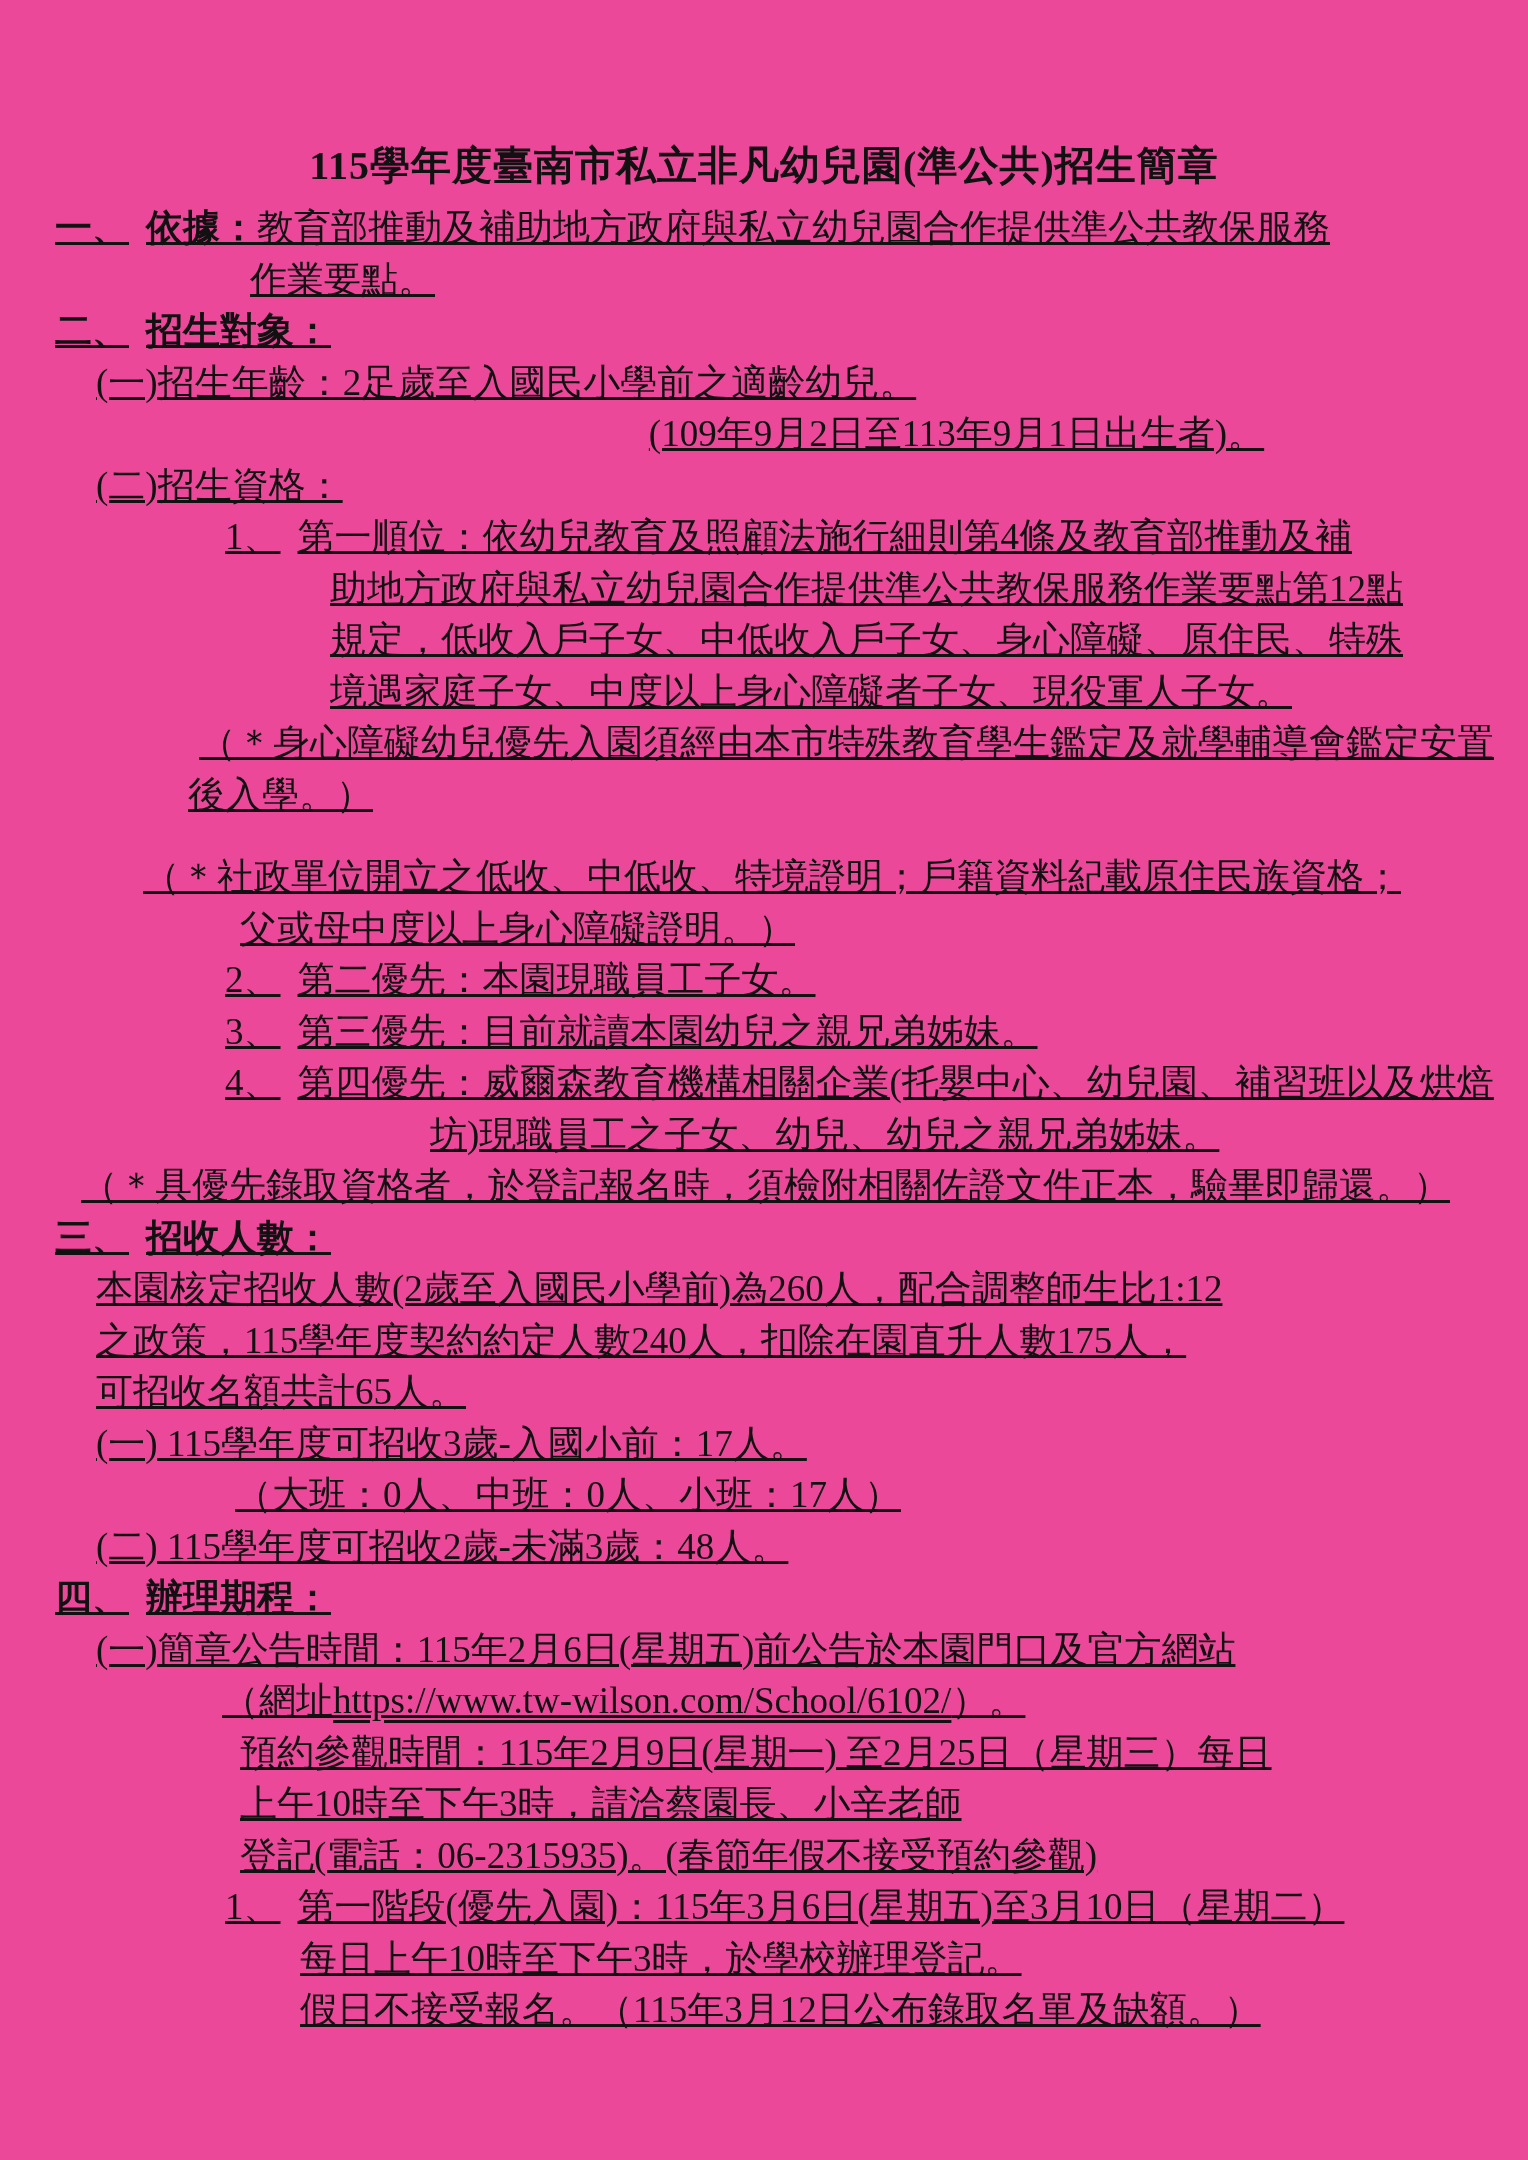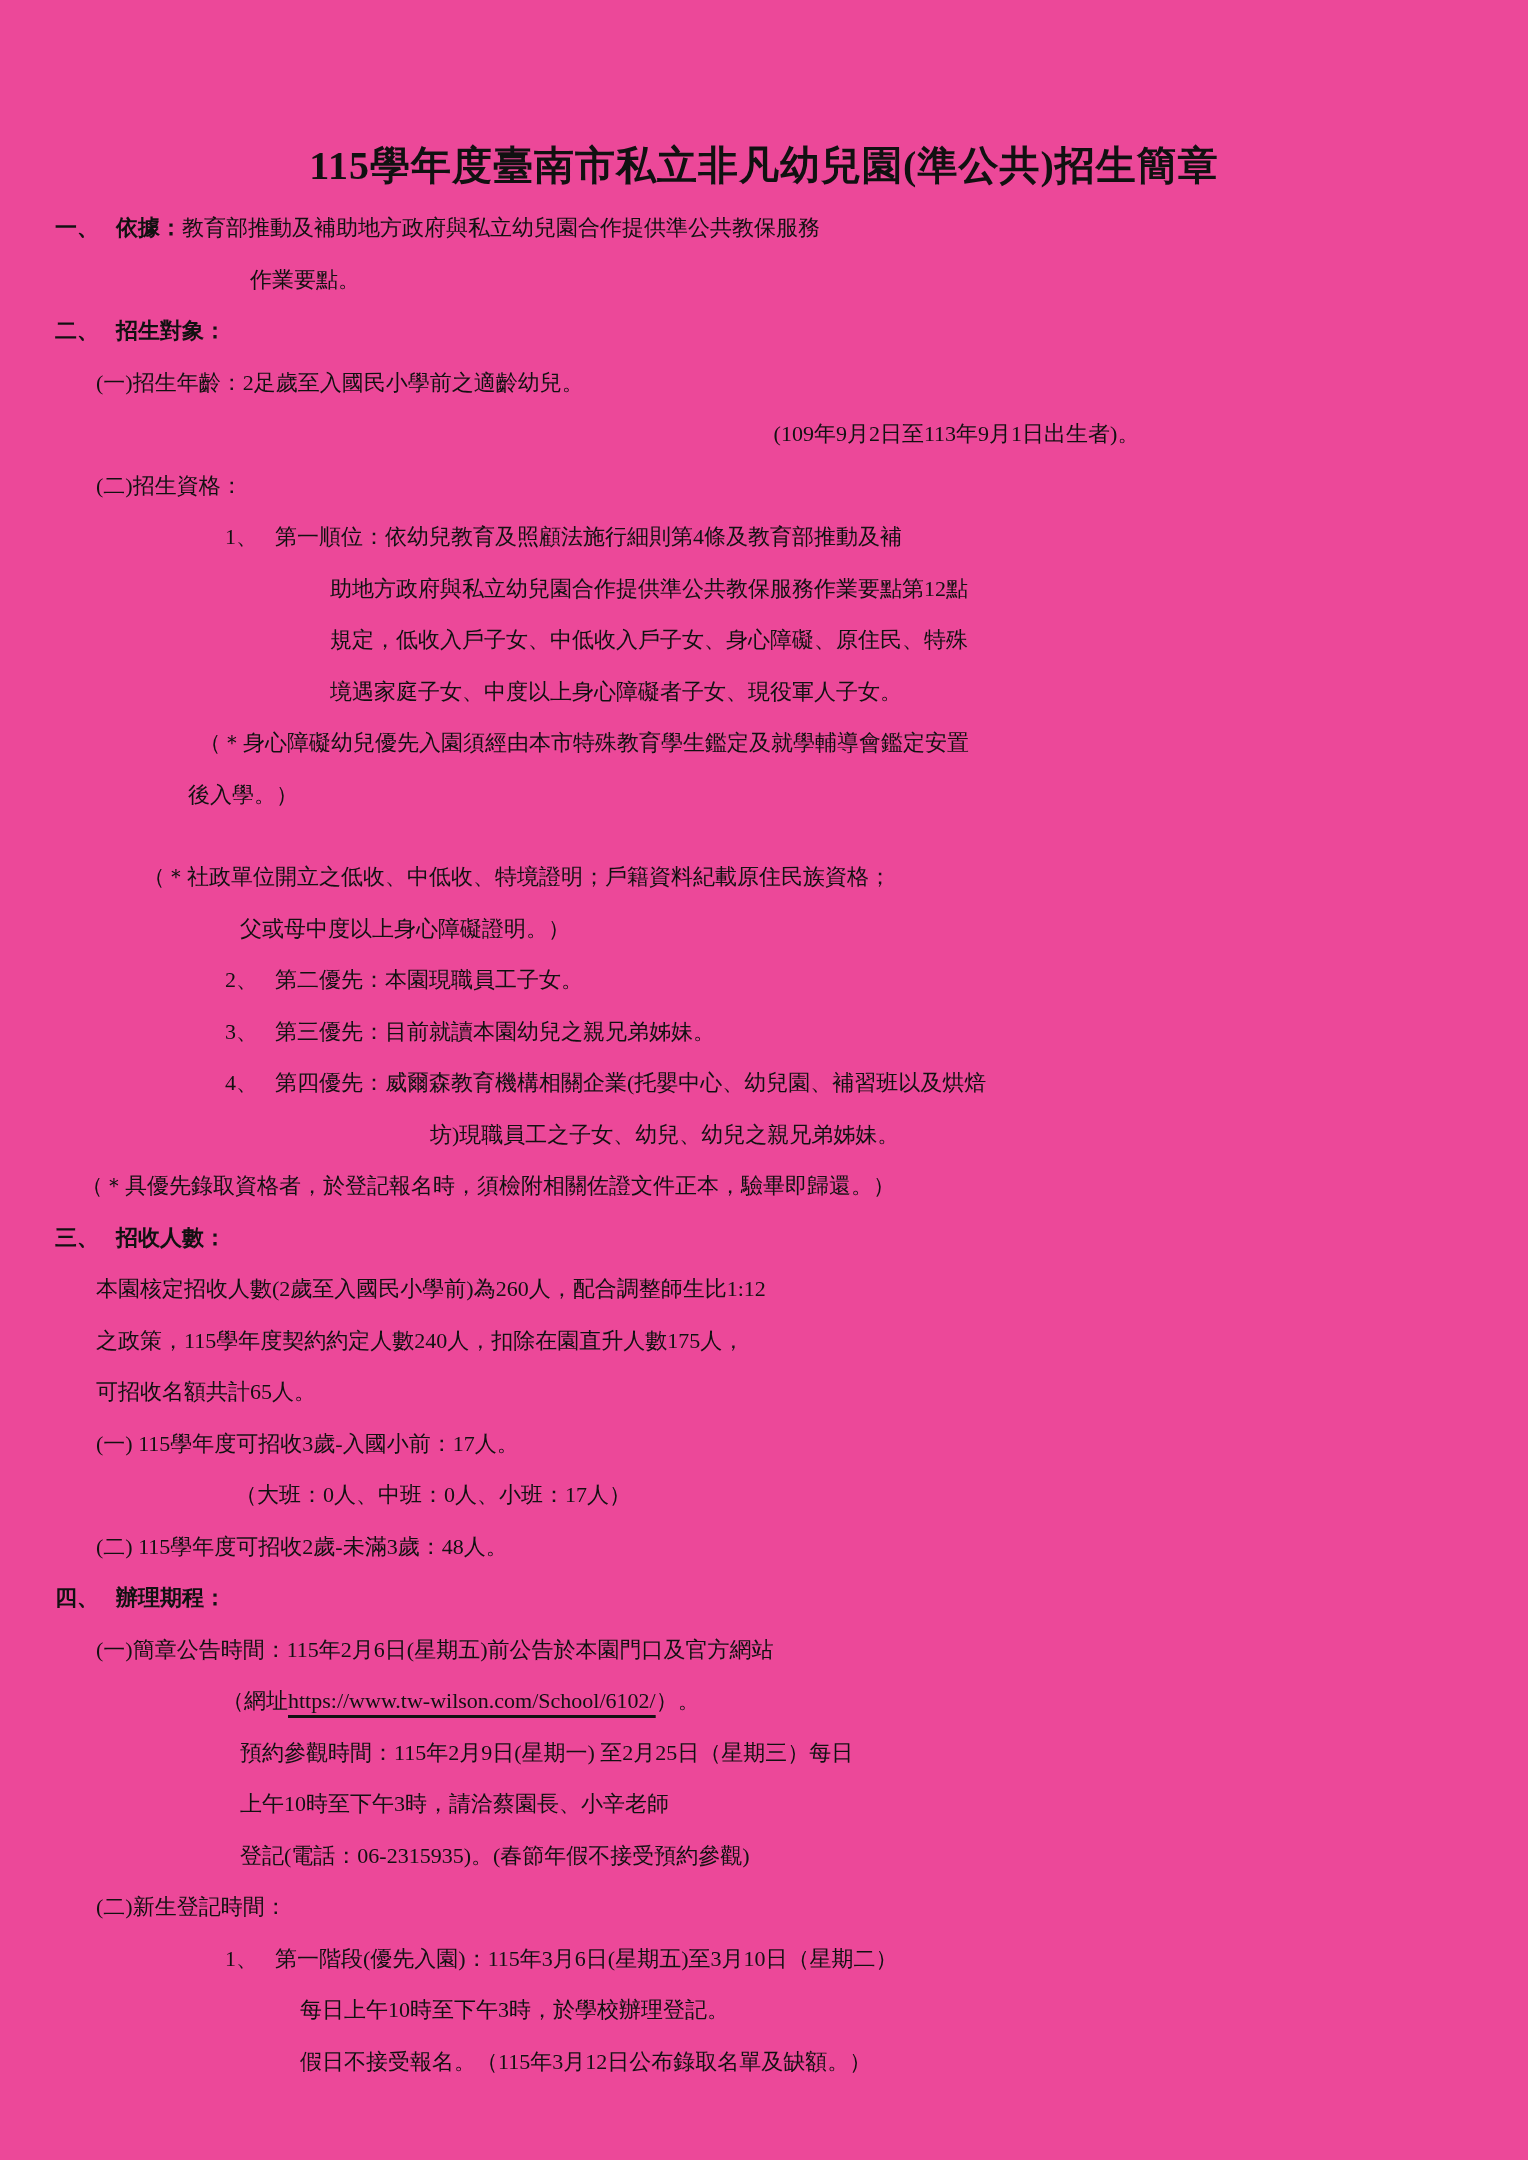--- a/index.html
+++ b/index.html
@@ -27,23 +27,24 @@
     font-weight: bold;
     letter-spacing: 1px;
     white-space: pre;
   }
   .doc-body {
     position: relative;
   }
   .line {
     height: 51.5px;
     line-height: 51.5px;
-    font-size: 22px;
+    font-size: 37px;
     white-space: pre;
     box-sizing: border-box;
+    text-decoration: underline;
   }
   .line span { display: inline; }
   .b { font-weight: bold; }
   .u {
     text-decoration: underline;
     text-decoration-thickness: 3px;
     text-underline-offset: 7px;
   }
   .marker { margin-right: 17px; }
   
@@ -95,18 +96,17 @@
       <div class="line ind-body"><span>可招收名額共計65人。</span></div>
       <div class="line ind-body"><span>(一) 115學年度可招收3歲-入國小前：17人。</span></div>
       <div class="line ind-classline"><span>（大班：0人、中班：0人、小班：17人）</span></div>
       <div class="line ind-body"><span>(二) 115學年度可招收2歲-未滿3歲：48人。</span></div>
       <div class="line ind-sec"><span class="b marker">四、</span><span class="b">辦理期程：</span></div>
       <div class="line ind-body"><span>(一)簡章公告時間：115年2月6日(星期五)前公告於本園門口及官方網站</span></div>
       <div class="line ind-url"><span>（網址</span><span class="u">https://www.tw-wilson.com/School/6102/</span><span>）。</span></div>
       <div class="line ind-visit"><span>預約參觀時間：115年2月9日(星期一) 至2月25日（星期三）每日</span></div>
       <div class="line ind-visit"><span>上午10時至下午3時，請洽蔡園長、小辛老師</span></div>
       <div class="line ind-visit"><span>登記(電話：06-2315935)。(春節年假不接受預約參觀)</span></div>
-      <div class="line ind-body"><span>(二)新生登記時間：</span></div>
       <div class="line ind-item"><span class="marker">1、</span><span>第一階段(優先入園)：115年3月6日(星期五)至3月10日（星期二）</span></div>
       <div class="line ind-stagecont"><span>每日上午10時至下午3時，於學校辦理登記。</span></div>
       <div class="line ind-stagecont"><span>假日不接受報名。（115年3月12日公布錄取名單及缺額。）</span></div>
     </div>
 </div>
 
 </body></html>

